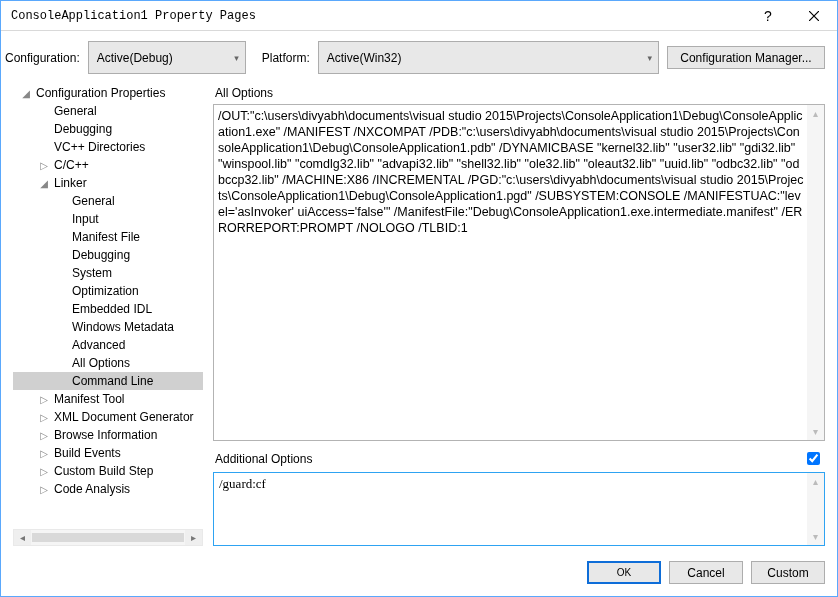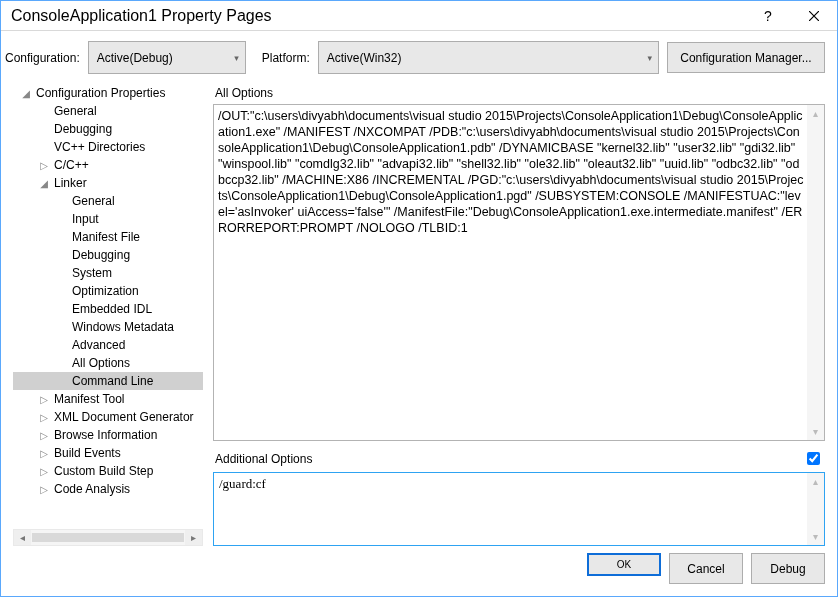--- a/index.html
+++ b/index.html
@@ -14,21 +14,21 @@
     overflow:hidden;
     border:1px solid #5aa8fc;
   }
   
   .titlebar {
     height:30px;
     display:flex; align-items:center;
     padding:0 0 0 10px;
     border-bottom:1px solid #d9d9d9;
   }
-  .titlebar .title { flex:1; font-size:16px; }
+  .titlebar .title { flex:1; font-size:12px;font-family:Liberation Mono, monospace; }
   .titlebar .btn {
     width:46px; height:30px;
     display:flex; align-items:center; justify-content:center;
     font-size:14px; font-family:inherit;
     cursor:default;
   }
   .titlebar .btn svg { pointer-events:none; }
   .titlebar .help { font-size:14px; }
 
   .content {
@@ -47,21 +47,21 @@
     border:1px solid #adadad;
     background:#e8e8e8;
     height:33px;
     padding:0 6px 0 8px;
     font-size:12px;
   }
   .combo .arrow { font-size:9px; color:#666; margin-left:6px; }
   .btn-gray {
     border:1px solid #adadad;
     background:#e8e8e8;
-    height:31px;
+    height:23px;
     padding:0 12px;
     display:flex; align-items:center; justify-content:center;
     font-size:12px;
     cursor:default;
   }
 
   
   .middle {
     position:absolute;
     top:53px; left:12px; right:12px; bottom:50px;
@@ -382,17 +382,17 @@
   </div>
 
   <div class="bottom-bar">
     <div class="btn-ok">
         <span>OK</span>
       </div>
     <div class="btn-gray">
         <span>Cancel</span>
       </div>
     <div class="btn-gray">
-        <span>Debug</span>
+        <span>Custom</span>
       </div>
   </div>
 
 </div>
 
 </body></html>

